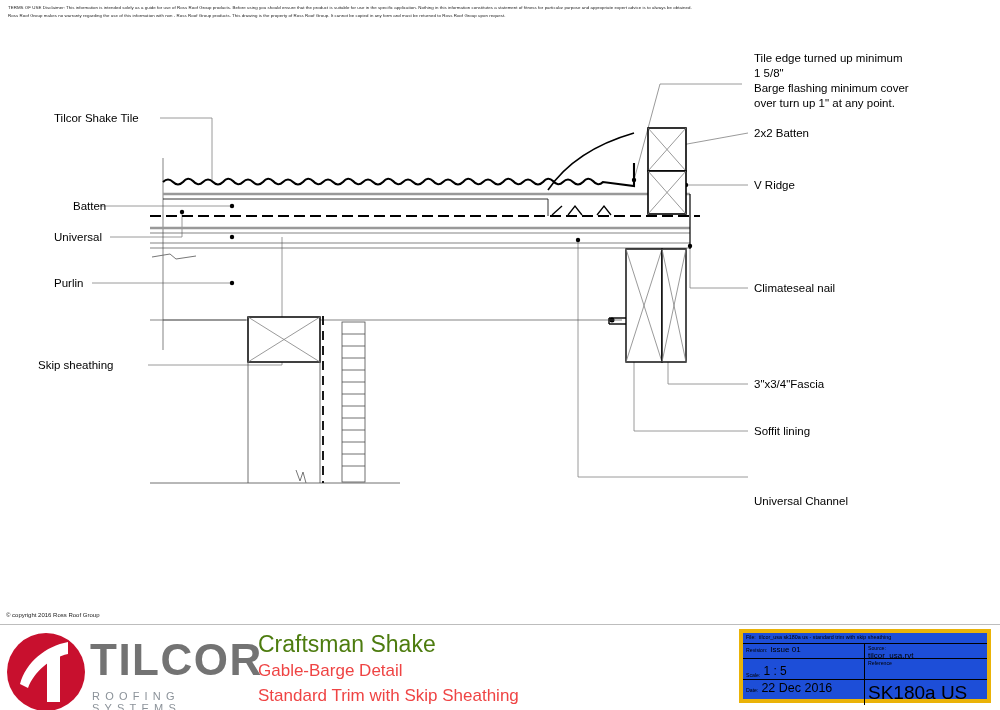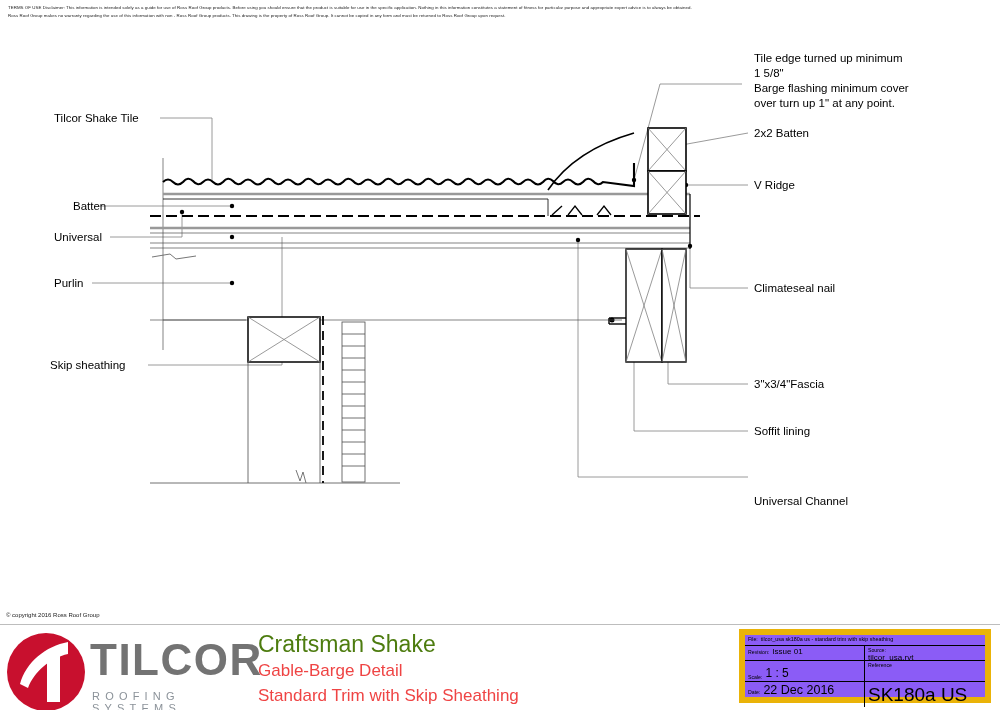--- a/index.html
+++ b/index.html
@@ -117,23 +117,23 @@
     color: #ef4444;
   }
 
   
   #titleblock {
     position: absolute;
     left: 739px;
     top: 629px;
     width: 252px;
     height: 74px;
-    border: 6px solid #eab308;
+    border: 4px solid #eab308;
     box-sizing: border-box;
-    background: #8b5cf6;
+    background: #1d4ed8;
   }
   #titleblock .tb-row {
     display: flex;
     border-bottom: 1px solid #000;
     box-sizing: border-box;
   }
   #titleblock .tb-row:last-child { border-bottom: none; }
   #titleblock .tb-cell {
     box-sizing: border-box;
     padding: 1px 3px;
@@ -322,21 +322,21 @@
     <line x1="690" y1="194" x2="690" y2="249" stroke="#000" stroke-width="1.2"></line>
 
   </g>
 </svg>
 </div>
 
 <div class="lbl" style="left:54px; top:111px;">Tilcor Shake Tile</div>
 <div class="lbl" style="left:54px; top:199px;padding-left:19px;">Batten</div>
 <div class="lbl" style="left:54px; top:230px;">Universal</div>
 <div class="lbl" style="left:54px; top:276px;">Purlin</div>
-<div class="lbl" style="left:50px; top:358px;">Skip sheathing</div>
+<div class="lbl" style="left:38px; top:358px;">Skip sheathing</div>
 
 <div class="lbl" style="left:754px; top:51px;">Tile edge turned up minimum</div>
 <div class="lbl" style="left:754px; top:66px;">1 5/8"</div>
 <div class="lbl" style="left:754px; top:81px;">Barge flashing minimum cover</div>
 <div class="lbl" style="left:754px; top:96px;">over turn up 1" at any point.</div>
 <div class="lbl" style="left:754px; top:126px;">2x2 Batten</div>
 <div class="lbl" style="left:754px; top:178px;">V Ridge</div>
 <div class="lbl" style="left:754px; top:281px;">Climateseal nail</div>
 <div class="lbl" style="left:754px; top:377px;">3"x3/4"Fascia</div>
 <div class="lbl" style="left:754px; top:424px;">Soffit lining</div>

